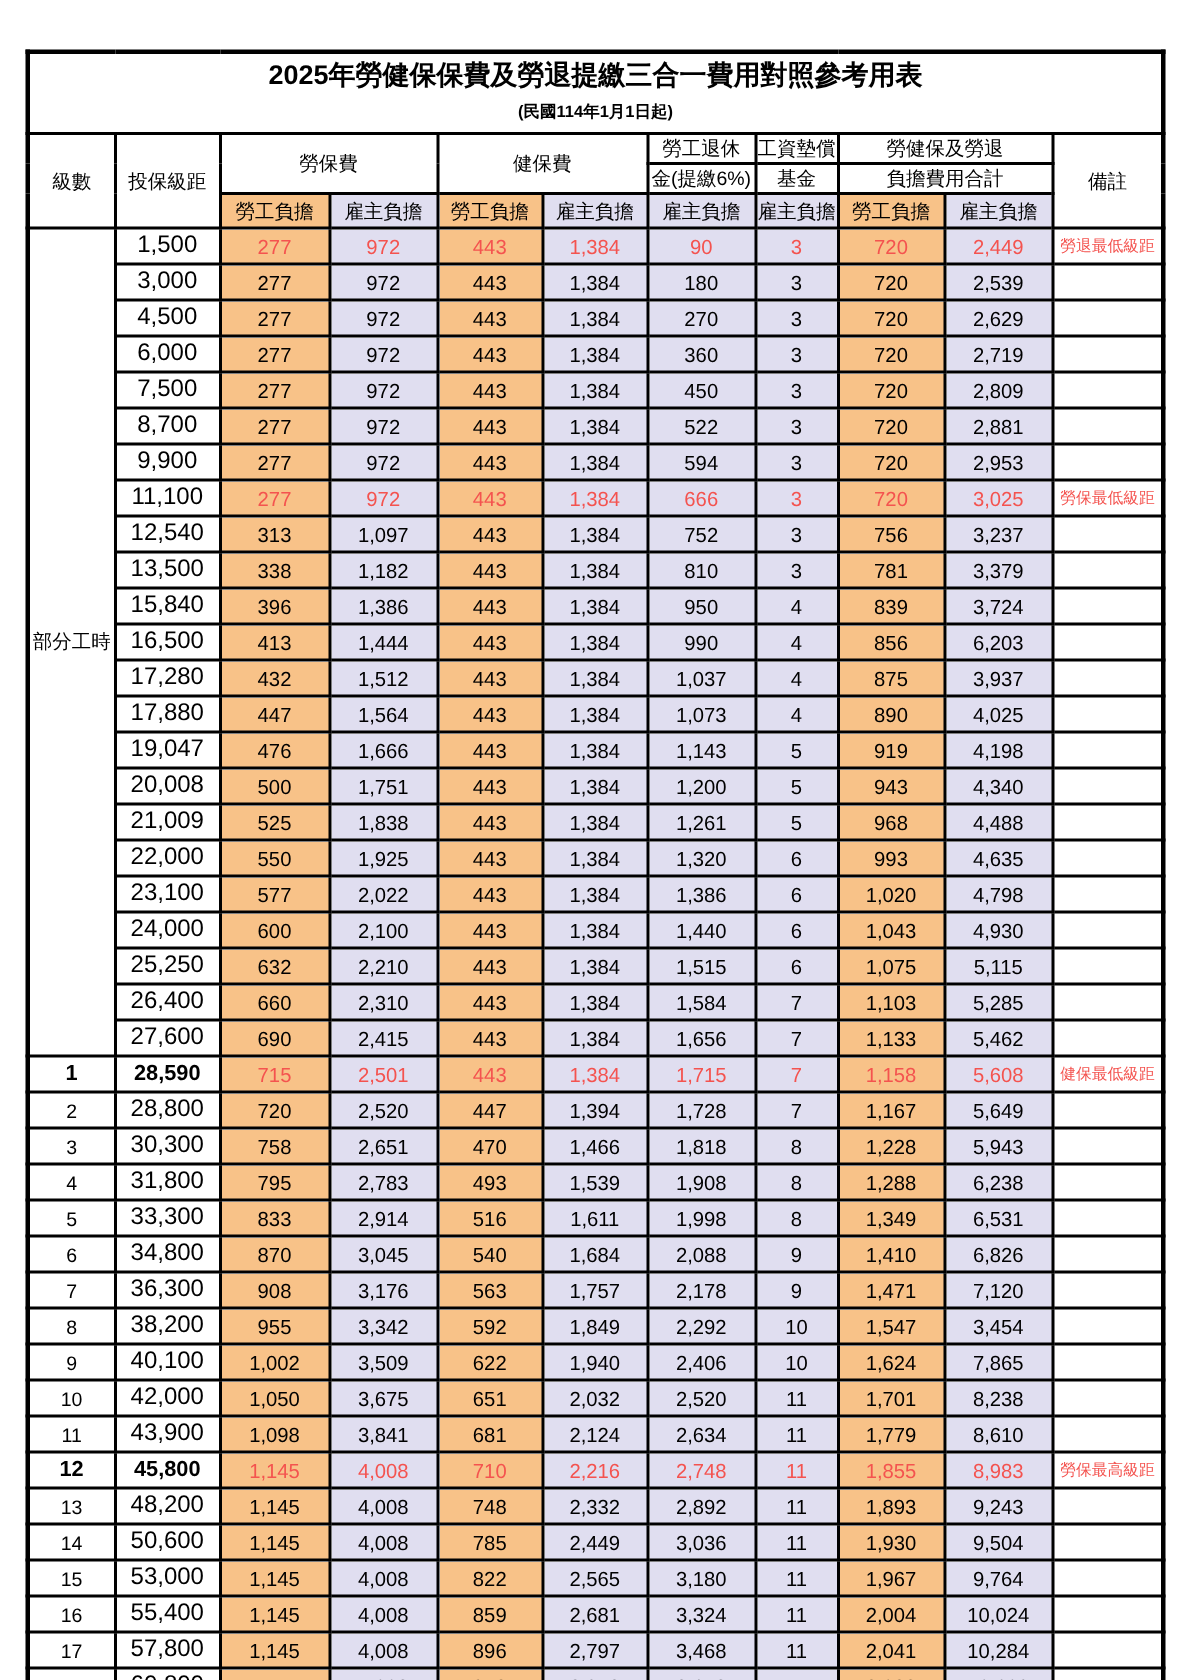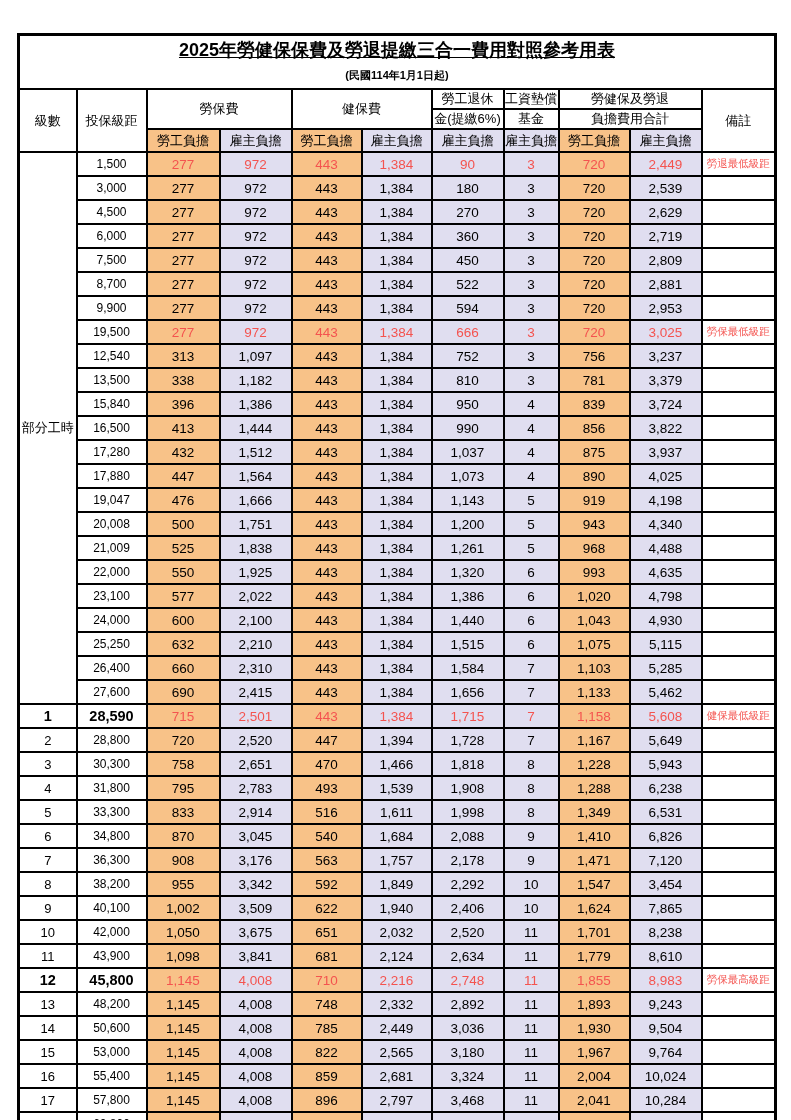--- a/index.html
+++ b/index.html
@@ -5,32 +5,32 @@
   html,body{margin:0;padding:0;}
   body{
     width:791px;height:1120px;background:#ffffff;position:relative;
     font-family:"Liberation Sans","DejaVu Sans",sans-serif;color:#000;
   }
   .sheet{position:absolute;left:17px;top:33px;}
   table{border-collapse:collapse;table-layout:fixed;border:3px solid #000;}
   td{border:2px solid #000;text-align:center;vertical-align:middle;padding:0;
      overflow:hidden;white-space:nowrap;}
   .title-cell{height:52px;}
-  .t1{font-size:18px;font-weight:bold;line-height:27px;text-decoration:underline;}
+  .t1{font-size:18px;font-weight:bold;line-height:27px;}
   .t2{font-size:11px;font-weight:bold;line-height:23px;}
   tr.hA td{height:18px;font-size:13px;}
   tr.hB td{height:18px;font-size:13px;margin-top:28px;}
   tr.hC td{height:21px;font-size:13px;}
   tbody td{height:22px;font-size:13.5px;}
   .c-emp{background:#F8C288;}
   .c-er{background:#E0DEF0;}
   .red{color:#F4534F;}
   .c-remark{font-size:10.5px;color:#F4534F;letter-spacing:0;margin-top:21px;}
   .c-level{font-size:13px;}
-  .c-bracket{font-size:12px;}
+  .c-bracket{font-size:16px;}
   .emph{font-weight:bold;font-size:14.5px;}
   .part-time{font-size:13px;}
 </style>
 </head>
 <body>
 
 <div class="sheet">
   <table>
     <colgroup>
       <col style="width:58px">
@@ -158,21 +158,21 @@
           <td class="c-er">972</td>
           <td class="c-emp">443</td>
           <td class="c-er">1,384</td>
           <td class="c-er">594</td>
           <td class="c-er">3</td>
           <td class="c-emp">720</td>
           <td class="c-er">2,953</td>
           <td class="c-remark"></td>
         </tr>
         <tr>
-          <td class="c-bracket">19,500</td>
+          <td class="c-bracket">11,100</td>
           <td class="c-emp red">277</td>
           <td class="c-er red">972</td>
           <td class="c-emp red">443</td>
           <td class="c-er red">1,384</td>
           <td class="c-er red">666</td>
           <td class="c-er red">3</td>
           <td class="c-emp red">720</td>
           <td class="c-er red">3,025</td>
           <td class="c-remark">勞保最低級距</td>
         </tr>
@@ -214,21 +214,21 @@
         </tr>
         <tr>
           <td class="c-bracket">16,500</td>
           <td class="c-emp">413</td>
           <td class="c-er">1,444</td>
           <td class="c-emp">443</td>
           <td class="c-er">1,384</td>
           <td class="c-er">990</td>
           <td class="c-er">4</td>
           <td class="c-emp">856</td>
-          <td class="c-er">3,822</td>
+          <td class="c-er">6,203</td>
           <td class="c-remark"></td>
         </tr>
         <tr>
           <td class="c-bracket">17,280</td>
           <td class="c-emp">432</td>
           <td class="c-er">1,512</td>
           <td class="c-emp">443</td>
           <td class="c-er">1,384</td>
           <td class="c-er">1,037</td>
           <td class="c-er">4</td>

